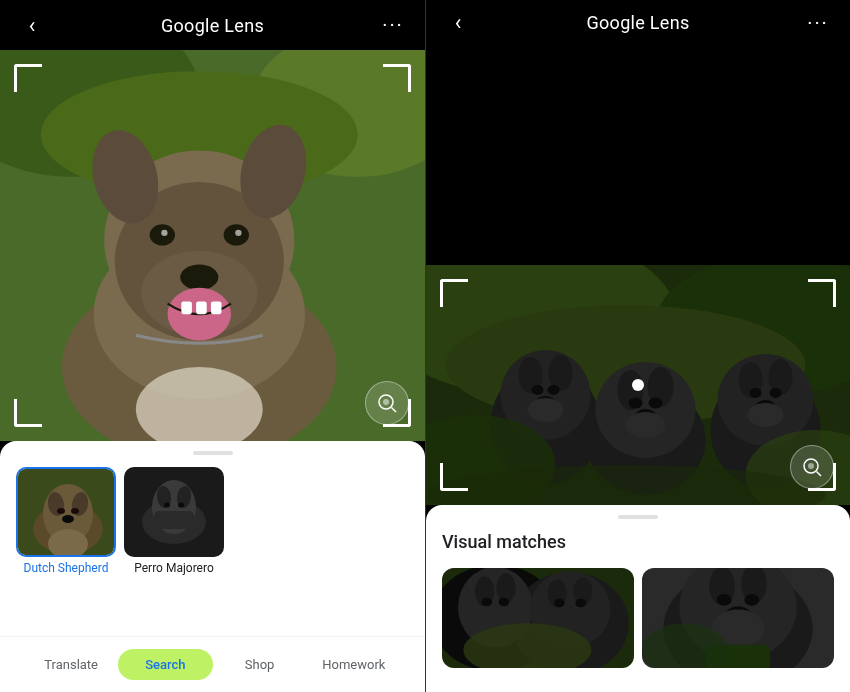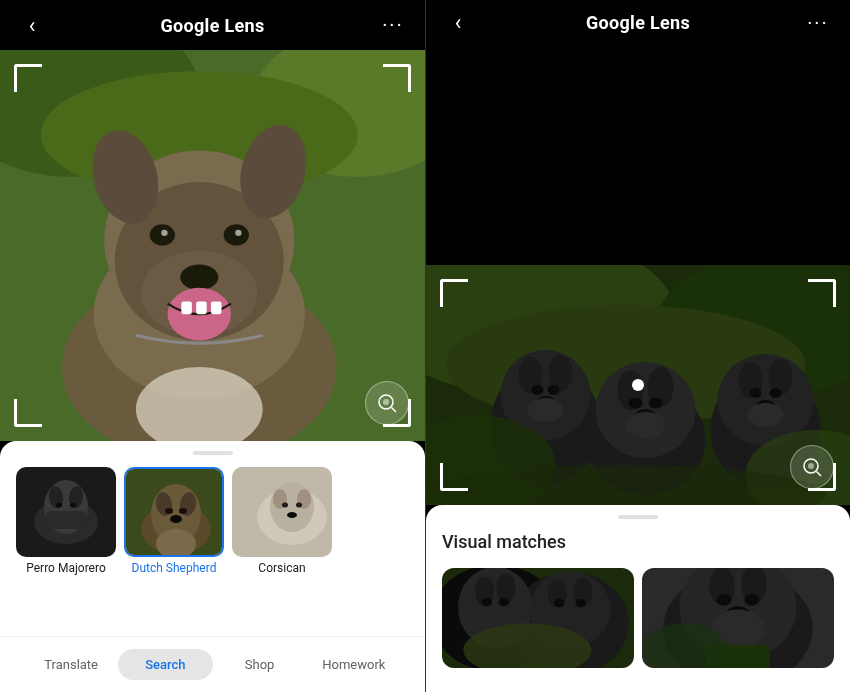--- a/index.html
+++ b/index.html
@@ -41,21 +41,21 @@
       color: #fff;
       font-size: 22px;
       cursor: pointer;
       width: 32px;
       text-align: center;
     }
 
     .header-title {
       color: #fff;
       font-size: 18px;
-      font-weight: 700;
+      font-weight: 400;
       letter-spacing: 0.3px;
     }
 
     .header-menu {
       color: #fff;
       font-size: 20px;
       cursor: pointer;
       width: 32px;
       text-align: center;
       letter-spacing: 2px;
@@ -286,21 +286,21 @@
       cursor: pointer;
       padding: 8px 4px;
       border-radius: 24px;
       font-size: 13px;
       color: #5f6368;
       font-weight: 400;
       white-space: nowrap;
     }
 
     .nav-item.active {
-      background: #e5e5e5;
+      background: #bef264;
       color: #1a73e8;
       font-weight: 500;
     }
 
     
     .black-top-area {
       background: #000;
       height: 220px;
       flex-shrink: 0;
     }
@@ -380,70 +380,55 @@
         <circle cx="11" cy="11" r="3" fill="white" stroke="none" opacity="0.5"></circle>
         <line x1="16.5" y1="16.5" x2="21" y2="21"></line>
       </svg>
     </div>
   </div>
 
   <div class="bottom-sheet">
     <div class="sheet-handle"></div>
 
     <div class="thumbnails-row">
+
+      <div class="thumbnail-item">
+        <div class="thumbnail-img selected">
+          <svg width="100" height="90" viewBox="0 0 100 90">
+            <rect width="100" height="90" fill="#3a4a1a"></rect>
+            <ellipse cx="50" cy="60" rx="35" ry="25" fill="#5a4a2a"></ellipse>
+            <ellipse cx="50" cy="45" rx="25" ry="30" fill="#6a5a3a"></ellipse>
+            <ellipse cx="38" cy="35" rx="8" ry="12" fill="#4a3a2a" transform="rotate(-10 38 35)"></ellipse>
+            <ellipse cx="62" cy="35" rx="8" ry="12" fill="#4a3a2a" transform="rotate(10 62 35)"></ellipse>
+            <ellipse cx="43" cy="42" rx="4" ry="3" fill="#1a0a0a"></ellipse>
+            <ellipse cx="57" cy="42" rx="4" ry="3" fill="#1a0a0a"></ellipse>
+            <ellipse cx="50" cy="50" rx="6" ry="4" fill="#0a0a0a"></ellipse>
+            <ellipse cx="50" cy="75" rx="20" ry="15" fill="#7a6a4a"></ellipse>
+          </svg>
+        </div>
+        <span class="thumbnail-label">Dutch Shepherd</span>
+      </div>
 
       <div class="thumbnail-item">
         <div class="thumbnail-img">
           <svg width="100" height="90" viewBox="0 0 100 90">
             <rect width="100" height="90" fill="#1a1a1a"></rect>
             <ellipse cx="50" cy="55" rx="32" ry="22" fill="#2a2a2a"></ellipse>
             <ellipse cx="50" cy="40" rx="22" ry="27" fill="#3a3a3a"></ellipse>
             <ellipse cx="40" cy="30" rx="7" ry="11" fill="#222" transform="rotate(-8 40 30)"></ellipse>
             <ellipse cx="60" cy="30" rx="7" ry="11" fill="#222" transform="rotate(8 60 30)"></ellipse>
             <ellipse cx="43" cy="38" rx="3" ry="2.5" fill="#0a0a0a"></ellipse>
             <ellipse cx="57" cy="38" rx="3" ry="2.5" fill="#0a0a0a"></ellipse>
             <ellipse cx="50" cy="47" rx="5" ry="3" fill="#0a0a0a"></ellipse>
             <rect x="30" y="44" width="40" height="18" rx="5" fill="#2a2a2a"></rect>
           </svg>
         </div>
         <span class="thumbnail-label dark">Perro Majorero</span>
       </div>
 
-      <div class="thumbnail-item">
-        <div class="thumbnail-img selected">
-          <svg width="100" height="90" viewBox="0 0 100 90">
-            <rect width="100" height="90" fill="#3a4a1a"></rect>
-            <ellipse cx="50" cy="60" rx="35" ry="25" fill="#5a4a2a"></ellipse>
-            <ellipse cx="50" cy="45" rx="25" ry="30" fill="#6a5a3a"></ellipse>
-            <ellipse cx="38" cy="35" rx="8" ry="12" fill="#4a3a2a" transform="rotate(-10 38 35)"></ellipse>
-            <ellipse cx="62" cy="35" rx="8" ry="12" fill="#4a3a2a" transform="rotate(10 62 35)"></ellipse>
-            <ellipse cx="43" cy="42" rx="4" ry="3" fill="#1a0a0a"></ellipse>
-            <ellipse cx="57" cy="42" rx="4" ry="3" fill="#1a0a0a"></ellipse>
-            <ellipse cx="50" cy="50" rx="6" ry="4" fill="#0a0a0a"></ellipse>
-            <ellipse cx="50" cy="75" rx="20" ry="15" fill="#7a6a4a"></ellipse>
-          </svg>
-        </div>
-        <span class="thumbnail-label">Dutch Shepherd</span>
-      </div>
-
-      <div class="thumbnail-item">
-        <div class="thumbnail-img">
-          <svg width="100" height="90" viewBox="0 0 100 90">
-            <rect width="100" height="90" fill="#c0b8a8"></rect>
-            <ellipse cx="60" cy="50" rx="35" ry="28" fill="#d0c8b8"></ellipse>
-            <ellipse cx="60" cy="40" rx="22" ry="25" fill="#b8b0a0"></ellipse>
-            <ellipse cx="48" cy="32" rx="7" ry="10" fill="#a09080"></ellipse>
-            <ellipse cx="72" cy="32" rx="7" ry="10" fill="#a09080"></ellipse>
-            <ellipse cx="53" cy="38" rx="3" ry="2.5" fill="#1a1a1a"></ellipse>
-            <ellipse cx="67" cy="38" rx="3" ry="2.5" fill="#1a1a1a"></ellipse>
-            <ellipse cx="60" cy="48" rx="5" ry="3" fill="#0a0a0a"></ellipse>
-          </svg>
-        </div>
-        <span class="thumbnail-label dark">Corsican</span>
-      </div>
     </div>
   </div>
 
   <div class="bottom-nav">
     <div class="nav-item">
       <span>Translate</span>
     </div>
     <div class="nav-item active">
       <span>Search</span>
     </div>

